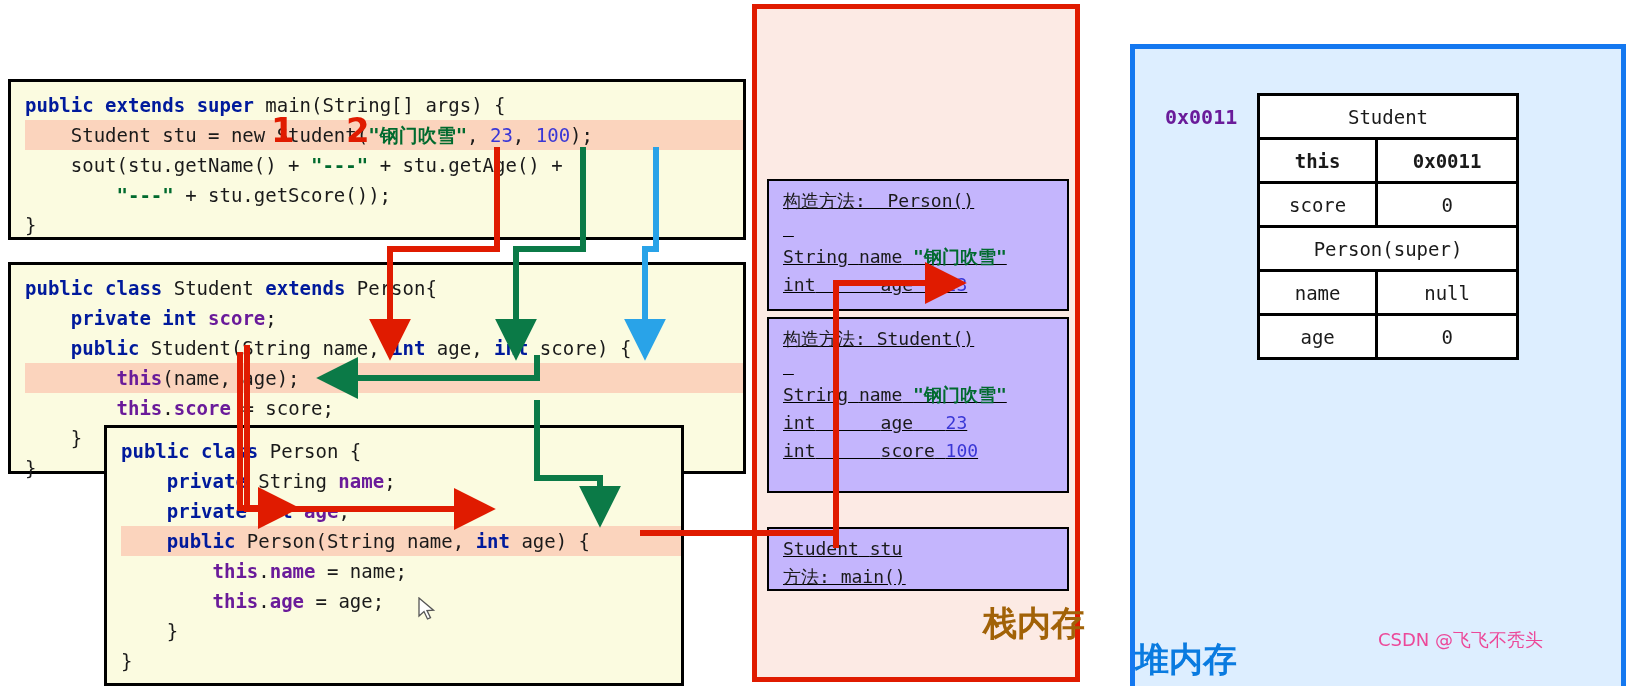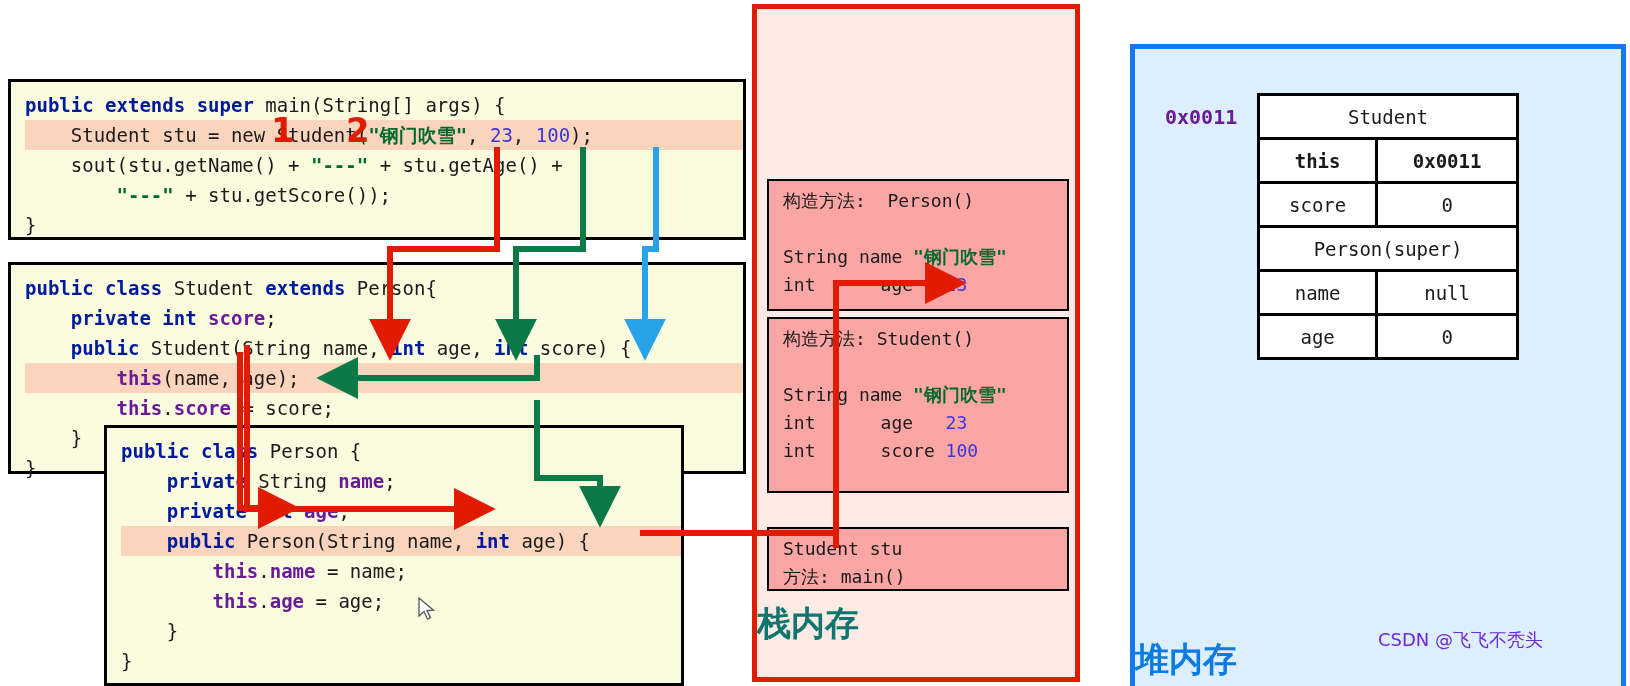--- a/index.html
+++ b/index.html
@@ -30,49 +30,49 @@
            font-family:"DejaVu Sans","Liberation Sans",sans-serif;z-index:9;
            line-height:1;}
 
   
   #arrows{position:absolute;left:0;top:0;width:1630px;height:686px;z-index:8;
           pointer-events:none;}
 
   
   #stack-panel{left:752px;top:4px;width:328px;height:678px;
                background:#fceae4;border:5px solid #e01b00;box-sizing:border-box;}
-  .frame{position:absolute;background:#fca5a5;border:2px solid #000;
-         box-sizing:border-box;padding:6px 0 0 14px;}
+  .frame{position:absolute;background:#c4b5fd;border:2px solid #000;
+         box-sizing:border-box;padding:6px 0 0 14px;text-decoration:underline;}
   .fline{white-space:pre;font-size:18px;line-height:28px;color:#1a1a1a;}
   #frame-person{left:10px;top:170px;width:302px;height:132px;}
   #frame-student{left:10px;top:308px;width:302px;height:176px;}
   #frame-main{left:10px;top:518px;width:302px;height:64px;}
-  #stack-title{position:absolute;left:0;top:592px;width:328px;text-align:left;
-               font-size:34px;font-weight:bold;color:#0f766e;
+  #stack-title{position:absolute;left:0;top:592px;width:328px;text-align:right;
+               font-size:34px;font-weight:bold;color:#a16207;
                font-family:"DejaVu Sans","Liberation Sans",sans-serif;
                -webkit-text-stroke:0;}
 
   
   #heap-panel{left:1130px;top:4px;width:496px;height:678px;
               background:#ddeeff;border:5px solid #1478f0;box-sizing:border-box;margin-top:40px;}
   #heap-addr{position:absolute;left:30px;top:56px;font-size:20px;font-weight:bold;
              color:#6a1b9a;}
   #heap-table{position:absolute;left:122px;top:44px;width:262px;
               border-collapse:collapse;}
   #heap-table td{border:3px solid #000;background:#fff;height:41px;
                  text-align:center;font-size:19px;
                  font-family:"DejaVu Sans Mono","Liberation Mono",monospace;
                  color:#1a1a1a;padding:0;}
   td.hdr{color:#b81400;}
   td.key-b{font-weight:bold;color:#001a9c;}
   td.val-p{font-weight:bold;color:#6a1b9a;}
   #heap-title{position:absolute;left:0;top:588px;width:486px;text-align:left;
               font-size:34px;font-weight:bold;color:#0a7be0;
               font-family:"DejaVu Sans","Liberation Sans",sans-serif;}
-  #watermark{position:absolute;left:1378px;top:628px;font-size:18px;color:#6d28d9;
+  #watermark{position:absolute;left:1378px;top:628px;font-size:18px;color:#ec4899;
              font-family:"DejaVu Sans","Liberation Sans",sans-serif;z-index:30;}
 
   
   #cursor{position:absolute;left:418px;top:597px;z-index:20;}
 </style>
 </head>
 <body>
 
 <div class="codebox" id="code-main">
   <div class="codeline"><span class="kw">public</span> <span class="kw">extends</span> <span class="kw">super</span> main(String[] args) {</div>

